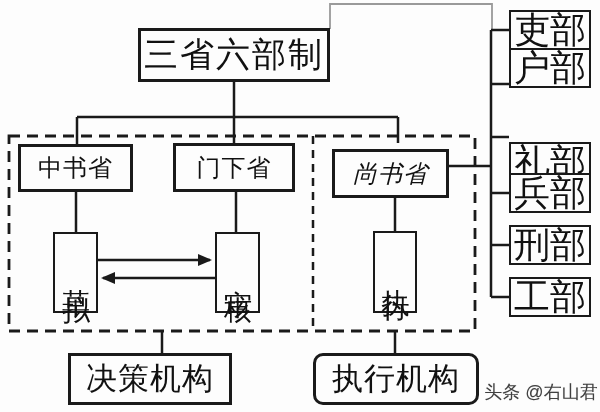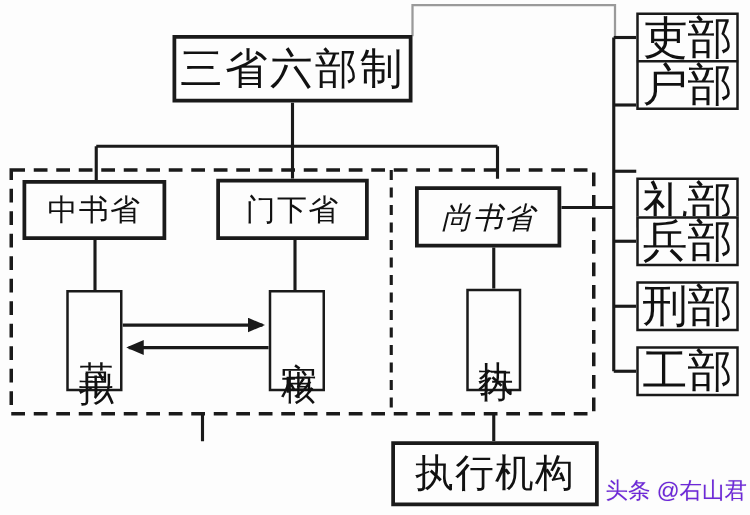--- a/index.html
+++ b/index.html
@@ -34,25 +34,25 @@
     border-width:2.5px;
   }
   .proc-caoni{left:53px;top:232px;width:45px;height:81px;}
   .proc-shenhe{left:215px;top:232px;width:45px;height:81px;}
   .proc-zhixing{left:373px;top:231px;width:44px;height:82px;}
   .ministry{left:509px;width:82px;height:40px;font-size:36px;border-width:2.5px;}
   .m0{top:10px;} .m1{top:48px;} .m2{top:122px;margin-top:20px;}
   .m3{top:173px;justify-content:center;} .m4{top:225px;} .m5{top:277px;}
   .category{font-size:31px;letter-spacing:1px;}
   .cat-decision{left:68px;top:353px;width:164px;height:52px;}
-  .cat-exec{left:313px;top:353px;width:166px;height:52px;}
+  .cat-exec{left:313px;top:353px;width:166px;height:52px;border-radius:10px;}
   .watermark{
     position:absolute;left:482px;top:380px;width:118px;
     font-family:"Liberation Sans","DejaVu Sans",sans-serif;
-    font-size:18px;color:#6d28d9;
+    font-size:18px;color:#404040;
     text-shadow:0 0 1px #d8d8d8;
     text-align:center;white-space:nowrap;z-index:3;
   }
 </style>
 </head>
 <body>
 
 <div class="stage">
 
   <svg width="600" height="412" viewBox="0 0 600 412">
@@ -129,18 +129,21 @@
   <div class="box ministry m3">
     <span>兵部</span>
   </div>
   <div class="box ministry m5">
     <span>工部</span>
   </div>
   <div class="box ministry m4">
     <span>刑部</span>
   </div>
 
+  <div class="box category cat-decision">
+    <span>决策机构</span>
+  </div>
   <div class="box category cat-exec">
     <span>执行机构</span>
   </div>
 
   <div class="watermark">头条 @右山君</div>
 </div>
 
 </body></html>

